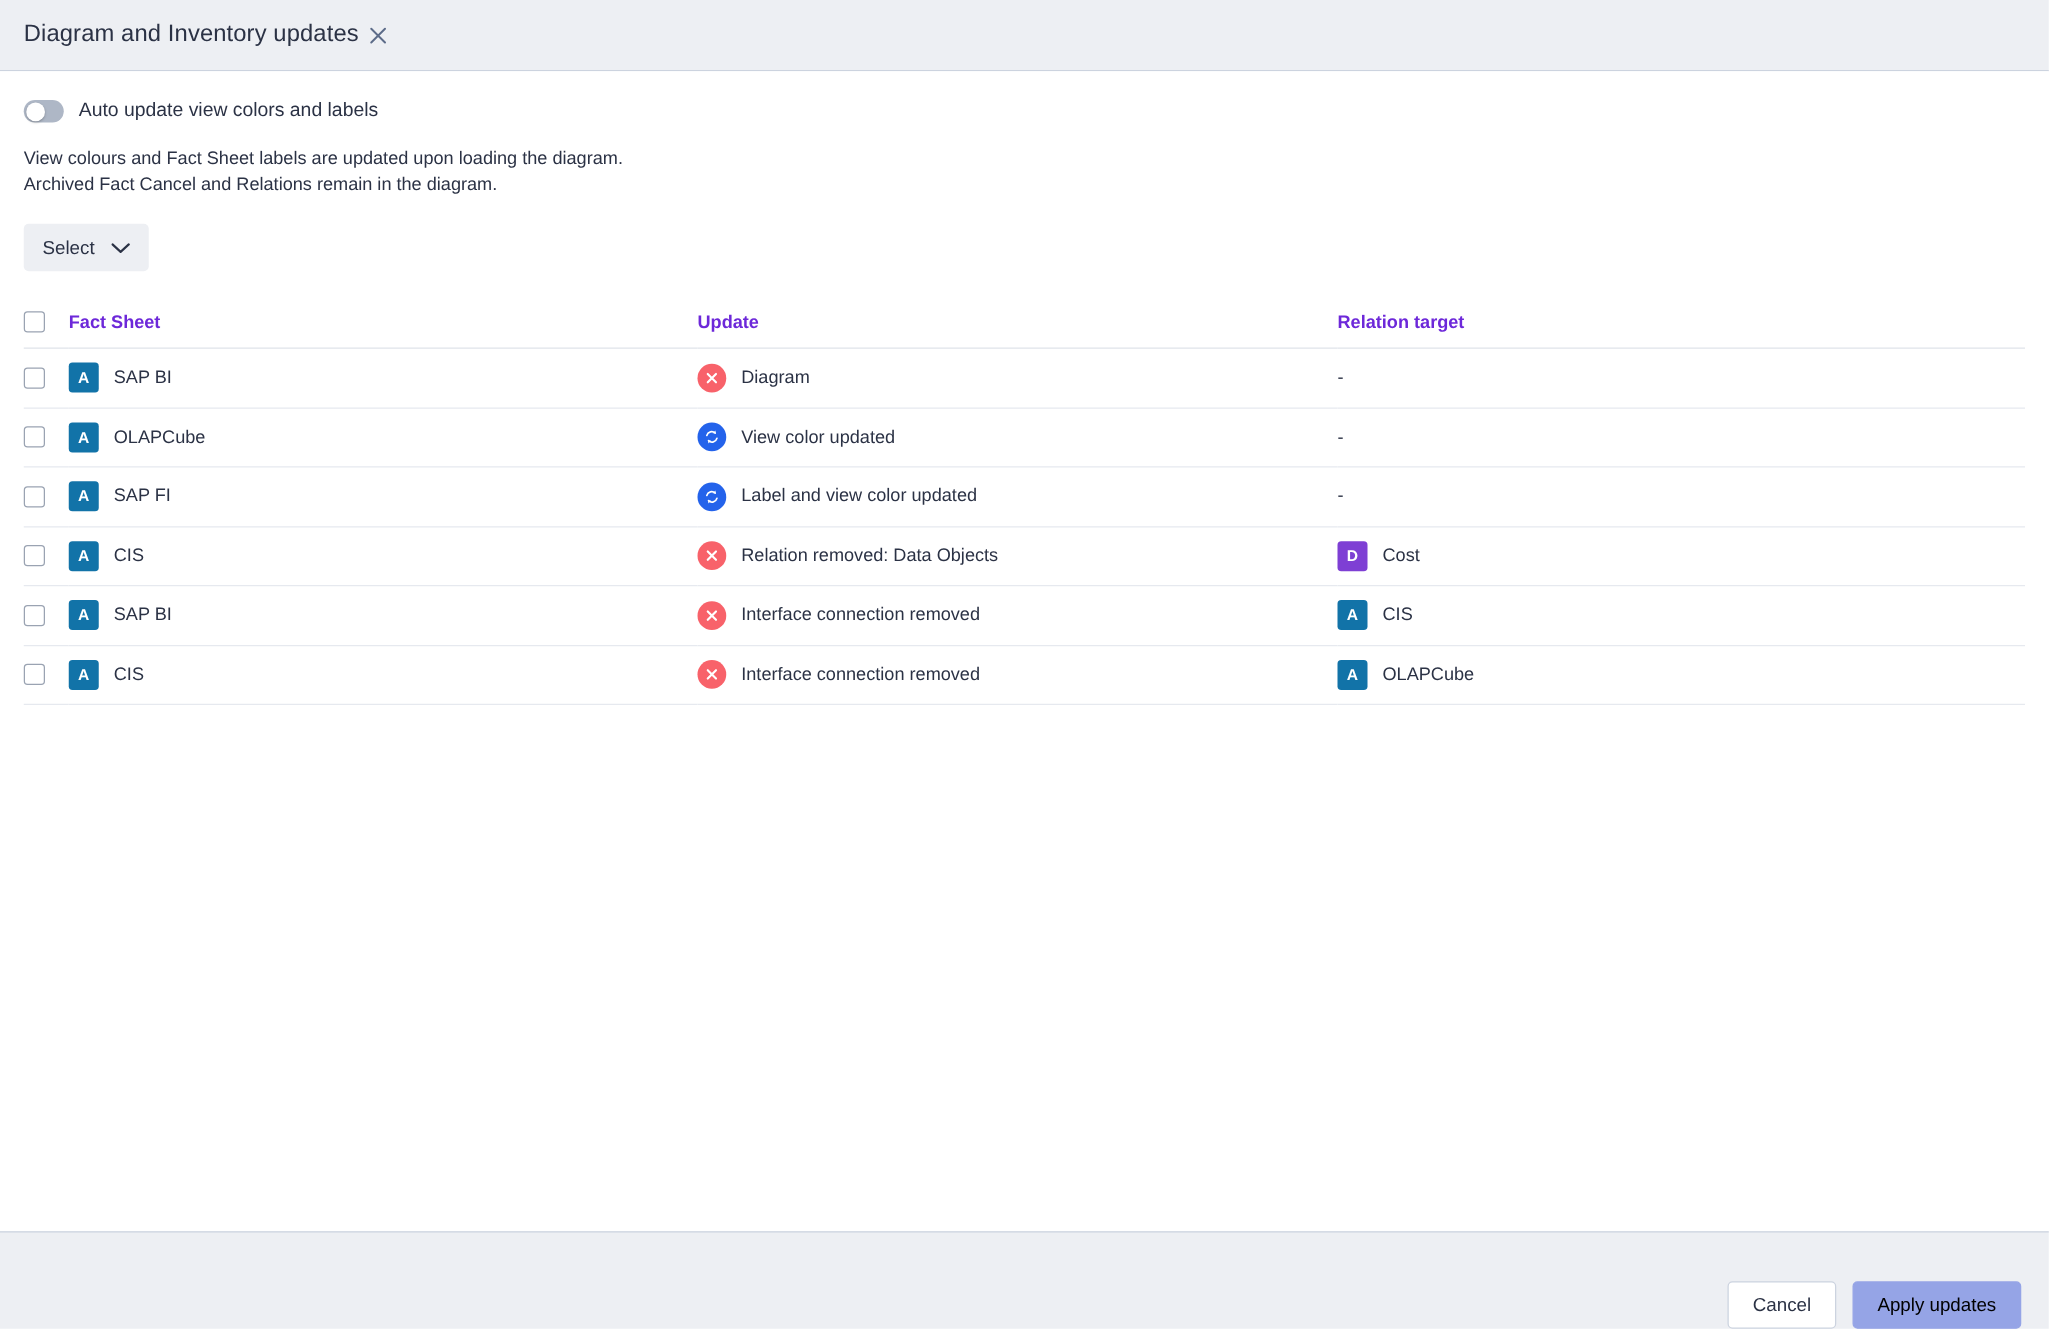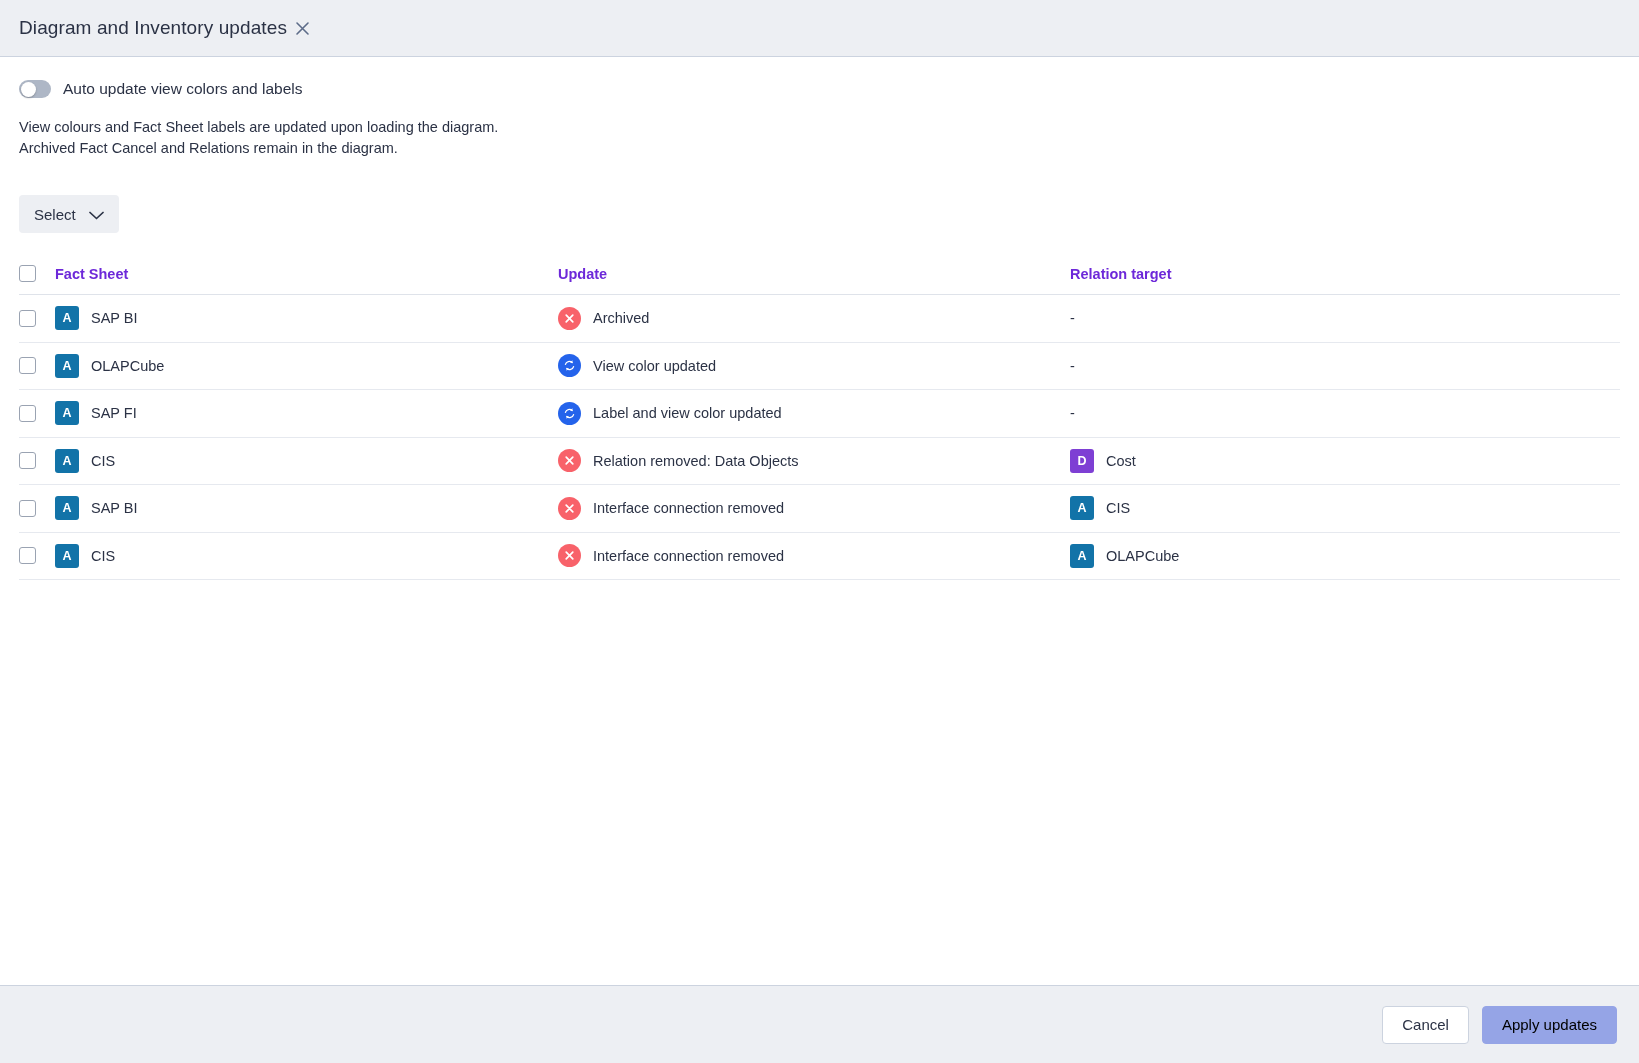--- a/index.html
+++ b/index.html
@@ -89,21 +89,21 @@
   }
   .toggle-label {
     font-size: 15.5px;
     color: #2b3245;
   }
 
   .description {
     font-size: 14.5px;
     line-height: 21px;
     color: #2b3245;
-    margin-bottom: 36px;
+    margin-bottom: 20px;
   }
   .description div { white-space: nowrap; }
 
   .select-btn {
     display: inline-flex;
     align-items: center;
     gap: 13px;
     height: 38px;
     padding: 0 15px;
     background: #edeff3;
@@ -193,21 +193,21 @@
 
   .dash { color: #2b3245; font-size: 14.5px; }
 
   
   .dialog-footer {
     height: 78px;
     min-height: 78px;
     background: #edeff3;
     border-top: 1px solid #ccd3df;
     display: flex;
-    align-items: center;
+    align-items: flex-end;
     justify-content: flex-end;
     gap: 13px;
     padding: 0 22px;
     box-sizing: border-box;
   }
   .btn {
     font-family: "Liberation Sans", sans-serif;
     font-size: 15px;
     height: 38px;
     padding: 0 19px;
@@ -291,21 +291,21 @@
                 <span>SAP BI</span>
               </div>
             </td>
             <td>
               <div class="cell-inline">
                 <span class="status-icon removed">
                   <svg width="11" height="11" viewBox="0 0 11 11" aria-hidden="true">
                     <path d="M2.2 2.2 L8.8 8.8 M8.8 2.2 L2.2 8.8" stroke="#ffffff" stroke-width="1.7" stroke-linecap="round" fill="none"></path>
                   </svg>
                 </span>
-                <span>Archived</span>
+                <span>Diagram</span>
               </div>
             </td>
             <td><span class="dash">-</span></td>
           </tr>
           <tr>
             <td>
               <span class="cb"></span>
             </td>
             <td>
               <div class="cell-inline">

